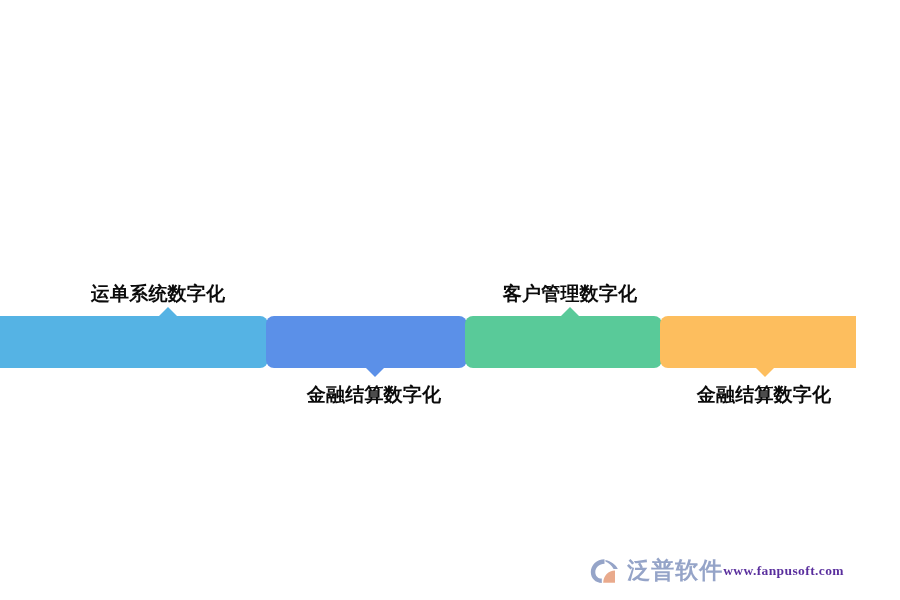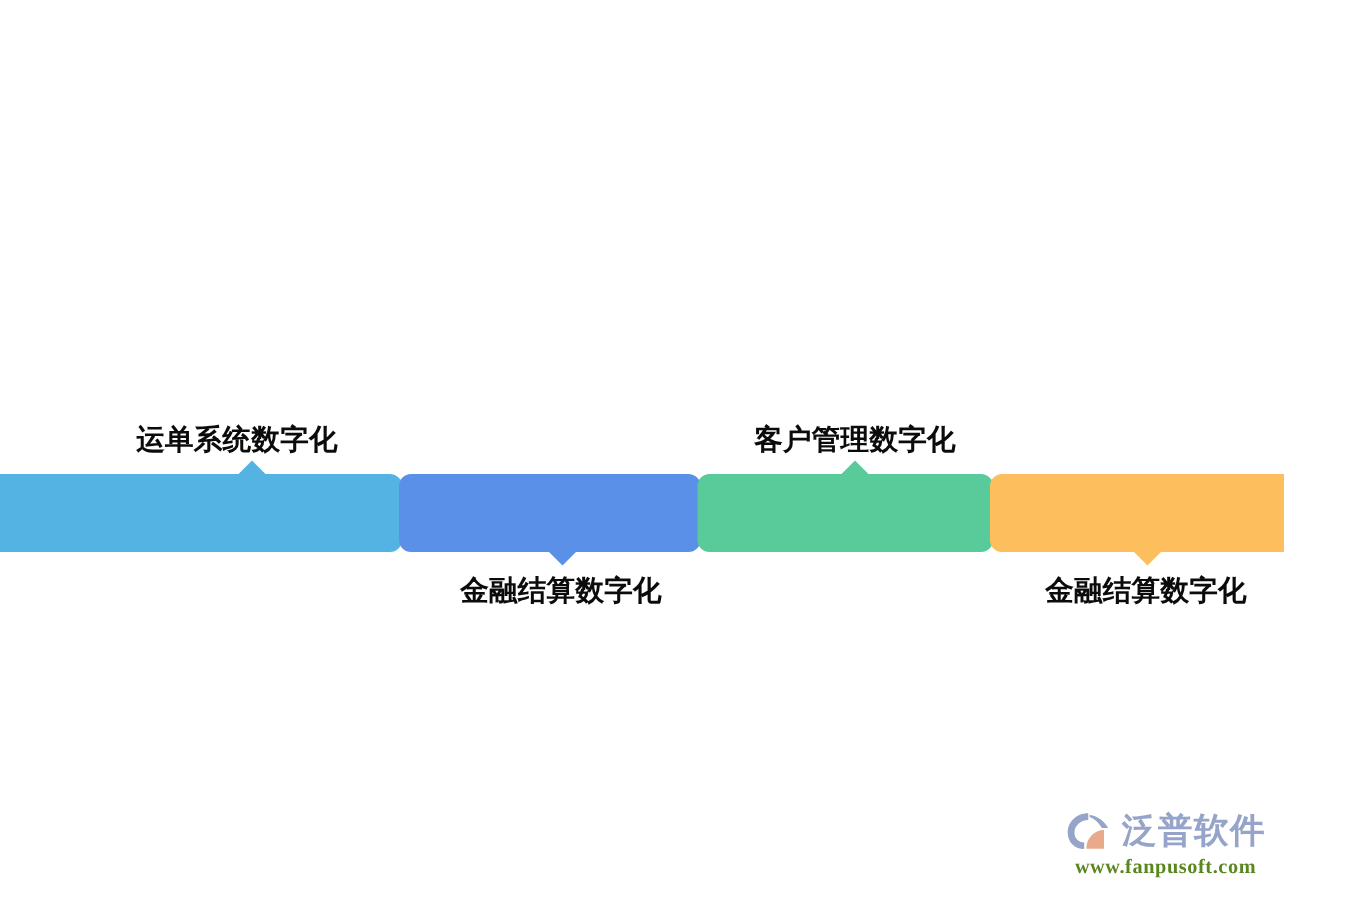--- a/index.html
+++ b/index.html
@@ -71,21 +71,21 @@
   }
   .seg-label.above { bottom: 312px; }
   .seg-label.below { top: 390px; }
 
   
   #watermark {
     position: absolute;
     right: 12px;
     bottom: 14px;
     display: flex;
-    flex-direction: column;
+    flex-direction: row;
     align-items: center;
     opacity: 0.92;
     user-select: none;
   }
   #wm-row {
     display: flex;
     align-items: center;
     gap: 4px;
   }
   #wm-mark { display: block; }
@@ -93,21 +93,21 @@
     font-size: 23px;
     font-weight: bold;
     color: #8d9dc4;
     letter-spacing: 1px;
     font-family: "DejaVu Sans", "Liberation Sans", sans-serif;
   }
   #wm-url {
     margin-top: 1px;
     font-size: 13.5px;
     font-weight: bold;
-    color: #4d7c0f;
+    color: #4c1d95;
     letter-spacing: 0.4px;
     font-family: "Liberation Serif", "DejaVu Serif", serif;
   }
 </style>
 </head>
 <body>
 
 <div id="canvas">
 
   <div id="bar-track">

